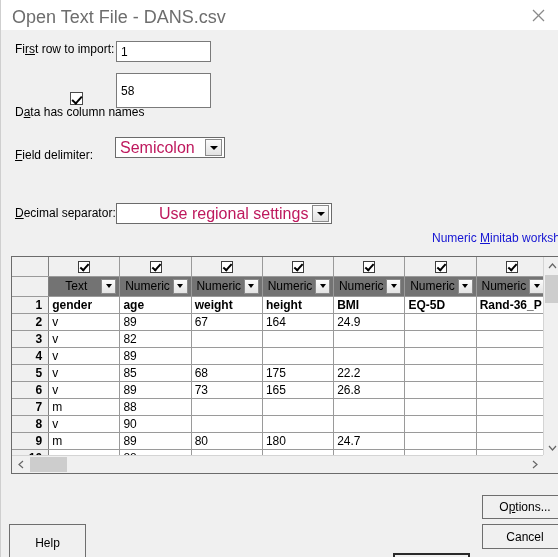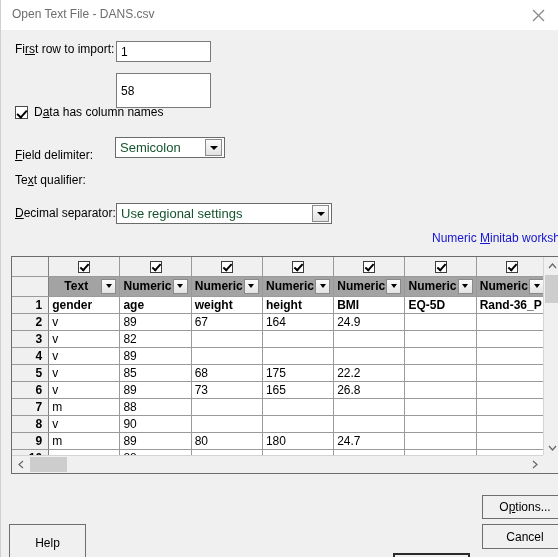--- a/index.html
+++ b/index.html
@@ -30,21 +30,21 @@
   .titlebar {
     position: absolute;
     left: 0; top: 0;
     width: 558px; height: 30px;
     background: #ffffff;
     box-sizing: border-box;
   }
   .title-text {
     position: absolute;
     left: 11px; top: 7px;
-    font-size: 12px;
+    font-size: 18px;
     color: #6d6d6d;
     white-space: nowrap;
   }
   .close-btn {
     position: absolute;
     right: 0; top: 0;
     width: 41px; height: 30px;
     display: flex;
     align-items: center;
     justify-content: center;
@@ -83,22 +83,22 @@
     height: 21px;
     background: #ffffff;
     border: 1px solid #6b6b6b;
     box-sizing: border-box;
     display: flex;
     align-items: center;
   }
   .combo .combo-value {
     flex: 1 1 auto;
     padding-left: 4px;
-    font-size: 13px;
-    color: #14532d;
+    font-size: 16px;
+    color: #be185d;
     white-space: nowrap;
     overflow: hidden;
   }
   .combo .combo-arrow {
     width: 17px;
     height: 17px;
     margin-right: 2px;
     background: linear-gradient(#fbfbfb, #e2e2e2);
     border: 1px solid #8a8a8a;
     box-sizing: border-box;
@@ -223,23 +223,22 @@
   }
   tr.typerow td {
     height: 20px;
     background: #f0f0f0;
     padding: 0;
   }
   .typecombo {
     display: flex;
     align-items: center;
     height: 19px;
-    background: #a3a3a3;
+    background: #737373;
     padding-left: 2px;
-    font-weight: bold;
   }
   .typecombo .tv {
     flex: 1 1 auto;
     text-align: center;
     font-size: 12px;
     white-space: nowrap;
     overflow: hidden;
   }
   .typecombo .ta {
     flex: 0 0 auto;
@@ -352,43 +351,40 @@
     <span class="field-label"><span>Fi</span><u>rs</u><span>t row to import:</span></span>
   </div>
   <div class="textbox" style="left:115px; top:41px; width:95px; height:21px;">
     <span>1</span>
   </div>
 
   <div class="textbox" style="left:115px; top:73px; width:95px; height:35px;">
     <span>58</span>
   </div>
 
-  <div class="checkbox-row" style="top:105px;">
+  <div class="checkbox-row" style="top:92px;flex-direction:column;">
     <span class="chkbox checked"></span>
     <span class="field-label"><span>D</span><u>a</u><span>ta has column names</span></span>
   </div>
 
   <div class="form-row" style="left:14px; top:148px;">
     <span class="field-label"><u>F</u><span>ield delimiter:</span></span>
   </div>
   <div class="combo" style="left:114px; top:137px; width:110px;">
     <span class="combo-value">Semicolon</span>
     <span class="combo-arrow">
         <span class="tri-down"></span>
       </span>
   </div>
 
-  <div class="form-row" style="left:14px; top:173px;">
-    <span class="field-label"><span>Te</span><u>x</u><span>t qualifier:</span></span>
-  </div>
 
   <div class="form-row" style="left:14px; top:206px;">
     <span class="field-label"><u>D</u><span>ecimal separator:</span></span>
   </div>
-  <div class="combo" style="left:115px; top:203px; width:216px;">
+  <div class="combo" style="left:115px; top:203px; width:216px;padding-left:38px;">
     <span class="combo-value">Use regional settings</span>
     <span class="combo-arrow">
         <span class="tri-down"></span>
       </span>
   </div>
 
   <div class="preview-link" style="left:431px; top:231px;"><span>Numeric </span><u>M</u><span>initab worksheet</span></div>
 
   <div class="grid-wrap">
     <div class="grid-scrollarea">

